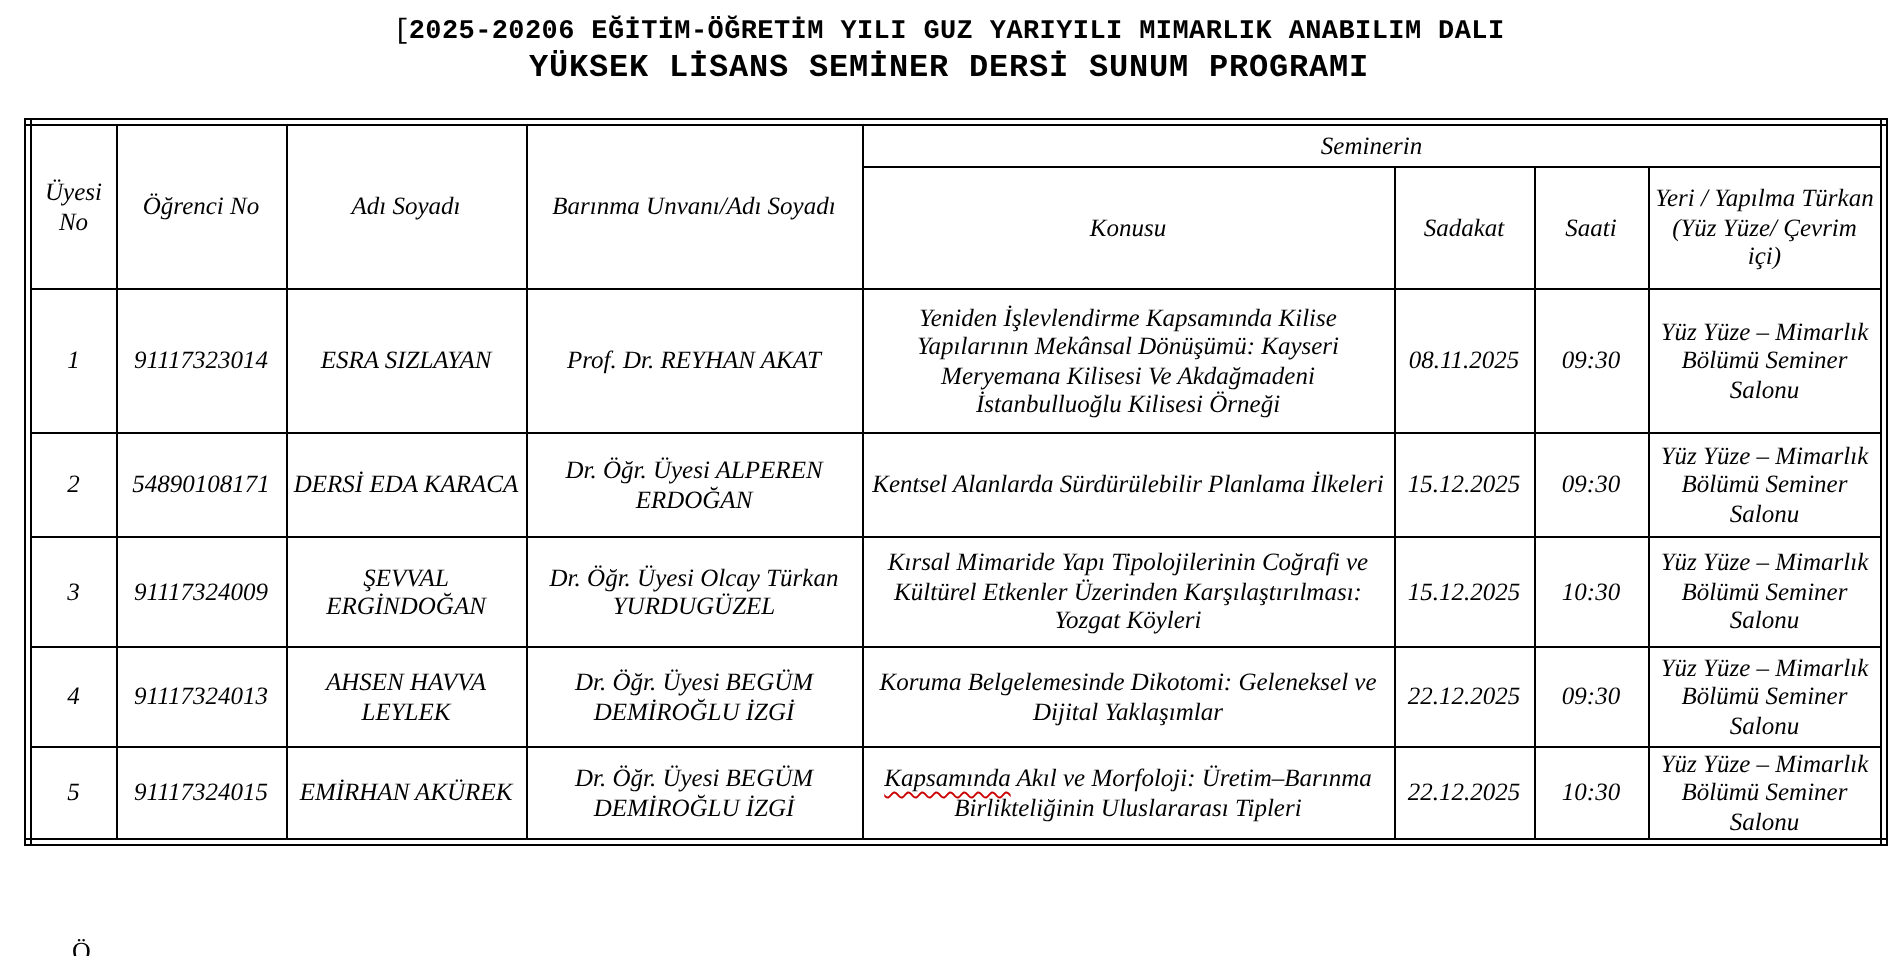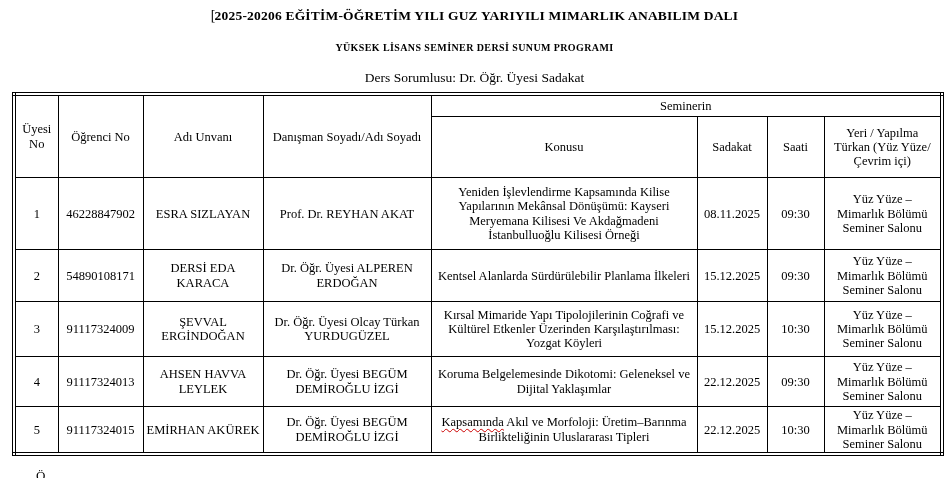--- a/index.html
+++ b/index.html
@@ -4,36 +4,36 @@
 <style>
   html, body { margin: 0; padding: 0; }
   body {
     width: 949px; height: 478px;
     background: #ffffff;
     color: #000000;
     font-family: "Liberation Serif", serif;
     position: relative;
     overflow: hidden;
   }
-  .titles { text-align: center; }
+  .titles { text-align: center; font-family: Liberation Mono, monospace; }
   .title-1 {
     margin-top: 8px;
     font-size: 13.5px;
     font-weight: bold;
     letter-spacing: 0.2px;
     white-space: nowrap;
   }
   .cursor-mark {
     font-weight: normal;
     font-size: 14px;
     margin-right: -1px;
   }
   .title-2 {
-    margin-top: 18px;
-    font-size: 10px;
+    margin-top: 1px;
+    font-size: 16px;
     font-weight: bold;
     letter-spacing: 0.4px;
   }
   .lecturer {
     margin-top: 16px;
     font-size: 13.5px;
     line-height: 1.28;
   }
   table.seminar {
     border-collapse: collapse;
@@ -43,20 +43,21 @@
     border: 4px double #000;
   }
   table.seminar td {
     border: 1px solid #000;
     text-align: center;
     vertical-align: middle;
     font-size: 12.5px;
     line-height: 1.15;
     padding: 1px 3px;
     overflow: hidden;
+    font-style: italic;
   }
   tr.hdr-top td { height: 18px; }
   tr.hdr-main td { height: 58px; }
   td.danisman-hdr { font-size: 12px; padding: 1px 1px; }
   .misspell {
     text-decoration: underline;
     text-decoration-style: wavy;
     text-decoration-color: #cc0000;
     text-decoration-thickness: 1px;
     text-underline-offset: 2px;
@@ -70,53 +71,52 @@
     font-size: 13px;
   }
 </style>
 </head>
 <body>
 
 <div class="titles">
   <div class="title-1"><span class="cursor-mark">[</span><span>2025-20206 EĞİTİM-ÖĞRETİM YILI GUZ YARIYILI MIMARLIK ANABILIM DALI</span></div>
   <div class="title-2">YÜKSEK LİSANS SEMİNER DERSİ SUNUM PROGRAMI</div>
   <div class="lecturer">
-    <div>Ders Sorumlusu: Dr. Öğr. Üyesi Sadakat</div>
   </div>
 </div>
 
 <table class="seminar">
   <colgroup>
     <col style="width:44px">
       <col style="width:85px">
       <col style="width:120px">
       <col style="width:168px">
     <col style="width:266px">
       <col style="width:70px">
       <col style="width:57px">
       <col style="width:118px">
   </colgroup>
   <tbody>
       <tr class="hdr-top">
     <td rowspan="2">Üyesi No</td>
     <td rowspan="2">Öğrenci No</td>
-    <td rowspan="2">Adı Unvanı</td>
-    <td rowspan="2" class="danisman-hdr">Danışman Soyadı/Adı Soyadı</td>
+    <td rowspan="2">Adı Soyadı</td>
+    <td rowspan="2" class="danisman-hdr">Barınma Unvanı/Adı Soyadı</td>
     <td colspan="4">Seminerin</td>
   </tr>
   <tr class="hdr-main">
     <td>Konusu</td>
     <td>Sadakat</td>
     <td>Saati</td>
     <td>Yeri / Yapılma Türkan (Yüz Yüze/ Çevrim içi)</td>
   </tr>
 
   <tr style="height:72px">
     <td>1</td>
-    <td>46228847902</td>
+    <td>91117323014</td>
     <td>ESRA SIZLAYAN</td>
     <td>Prof. Dr. REYHAN AKAT</td>
     <td>Yeniden İşlevlendirme Kapsamında Kilise Yapılarının Mekânsal Dönüşümü: Kayseri Meryemana Kilisesi Ve Akdağmadeni İstanbulluoğlu Kilisesi  Örneği</td>
     <td>08.11.2025</td>
     <td>09:30</td>
     <td>Yüz Yüze – Mimarlık Bölümü Seminer Salonu</td>
   </tr>
   <tr style="height:52px">
     <td>2</td>
     <td>54890108171</td>

